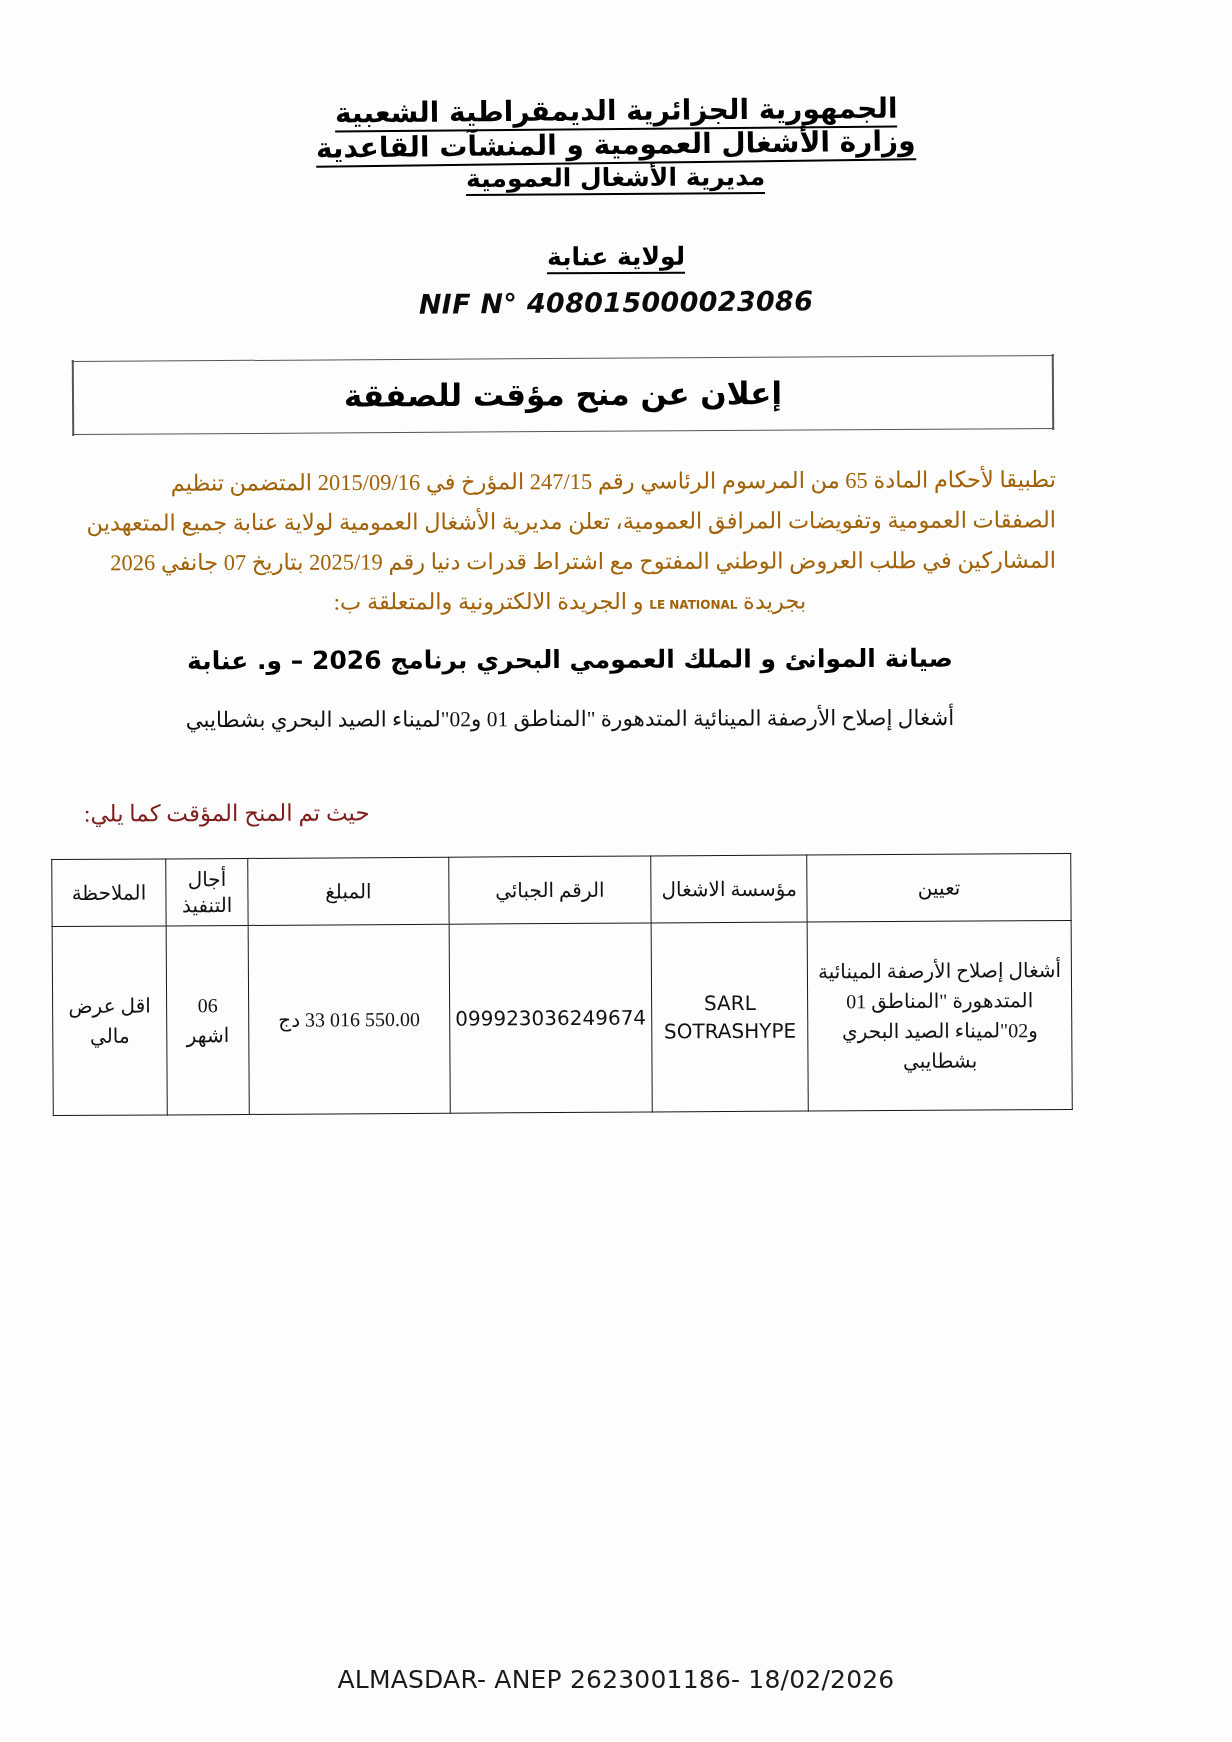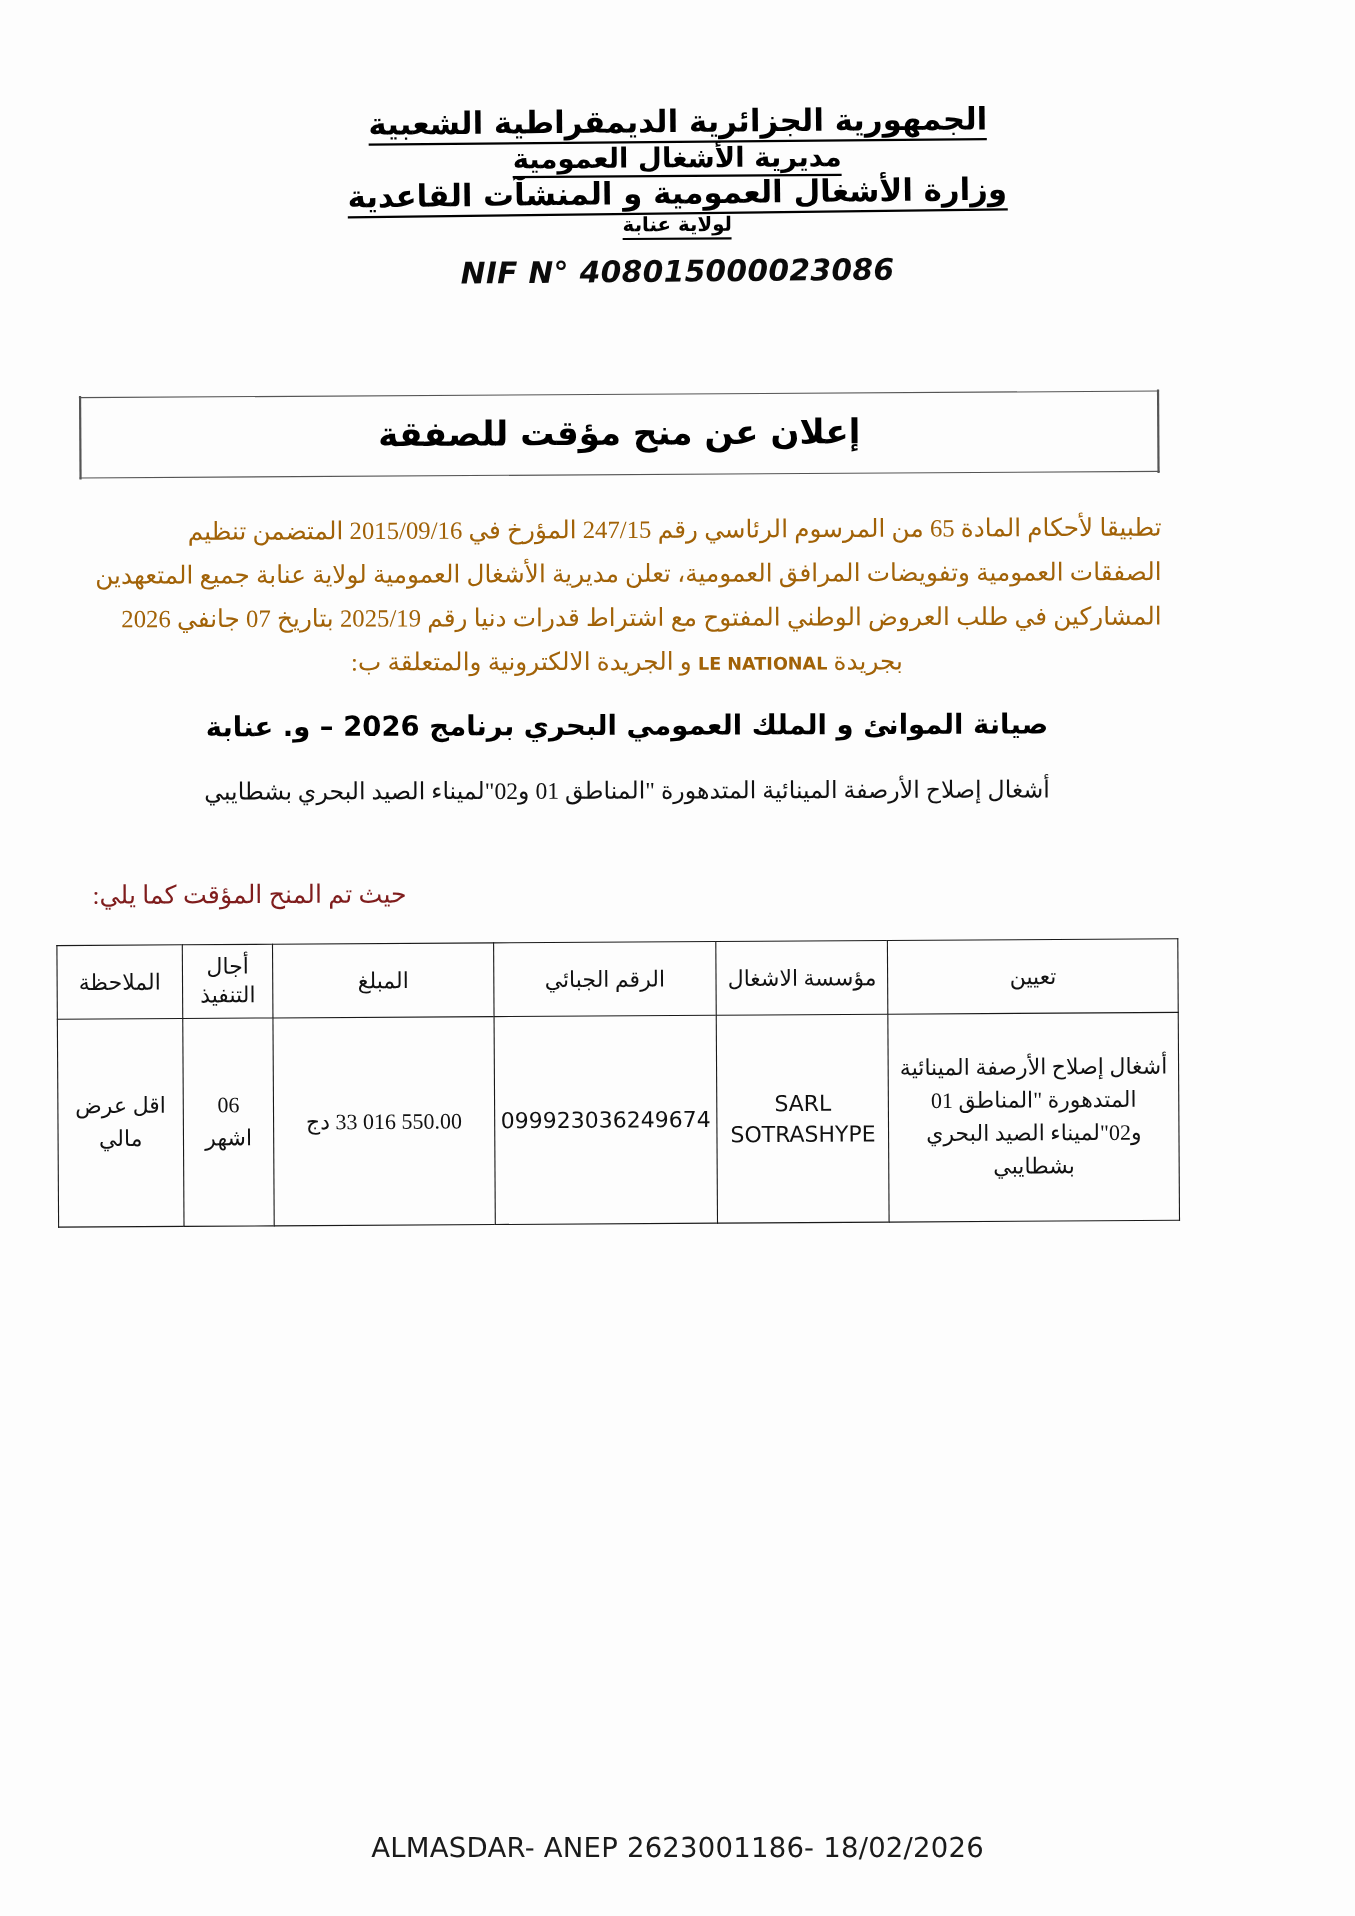--- a/index.html
+++ b/index.html
@@ -36,21 +36,21 @@
     font-family: "DejaVu Sans", "Liberation Sans", sans-serif;
     font-weight: bold;
     color: #000;
     line-height: 1.08;
     display: block;
     margin: 0 auto;
   }
   .hdr-1 { font-size: 28px; }
   .hdr-2 { font-size: 28px; }
   .hdr-3 { font-size: 25px; }
-  .hdr-4 { font-size: 18px; }
+  .hdr-4 { font-size: 25px; margin-top: 48px; }
   .hdr-underline > span {
     border-bottom: 2.5px solid #000;
     padding-bottom: 2px;
     display: inline-block;
   }
   .hdr-rot { display: inline-block; }
   .r1 { transform: rotate(-0.5deg); }
   .r2 { transform: rotate(-0.7deg); }
   .r3 { transform: rotate(-0.4deg); }
   .r4 { transform: rotate(-0.3deg); }
@@ -118,21 +118,21 @@
   .bl-1 { transform: rotate(-0.25deg); }
   .bl-2 { transform: rotate(-0.2deg); }
   .bl-3 { transform: rotate(-0.15deg); }
   .bl-4 { transform: rotate(-0.1deg); text-align: center; }
   .ltr-inline {
     direction: ltr;
     unicode-bidi: isolate;
     display: inline-block;
     font-family: "DejaVu Sans", "Liberation Sans", sans-serif;
     font-weight: bold;
-    font-size: 16px;
+    font-size: 12px;
   }
 
   
   .project-title {
     position: absolute;
     top: 645px;
     left: 84px;
     width: 972px;
     text-align: center;
     font-family: "DejaVu Sans", "Liberation Sans", sans-serif;
@@ -260,25 +260,25 @@
 </style>
 </head>
 <body>
 
 <div class="page">
 
   <div class="header">
     <div class="hdr-line hdr-1 hdr-underline">
       <span class="hdr-rot r1">الجمهورية الجزائرية الديمقراطية الشعبية</span>
     </div>
+    <div class="hdr-line hdr-2 hdr-underline">
+      <span class="hdr-rot r2">وزارة الأشغال العمومية و المنشآت القاعدية</span>
+    </div>
     <div class="hdr-line hdr-3 hdr-underline">
       <span class="hdr-rot r3">مديرية الأشغال العمومية</span>
-    </div>
-    <div class="hdr-line hdr-2 hdr-underline">
-      <span class="hdr-rot r2">وزارة الأشغال العمومية و المنشآت القاعدية</span>
     </div>
     <div class="hdr-line hdr-4 hdr-underline">
       <span class="hdr-rot r4">لولاية عنابة</span>
     </div>
     <div class="nif">NIF N° 408015000023086</div>
   </div>
 
   <div class="title-box">
     <div class="title-text">إعلان عن منح مؤقت للصفقة</div>
   </div>

